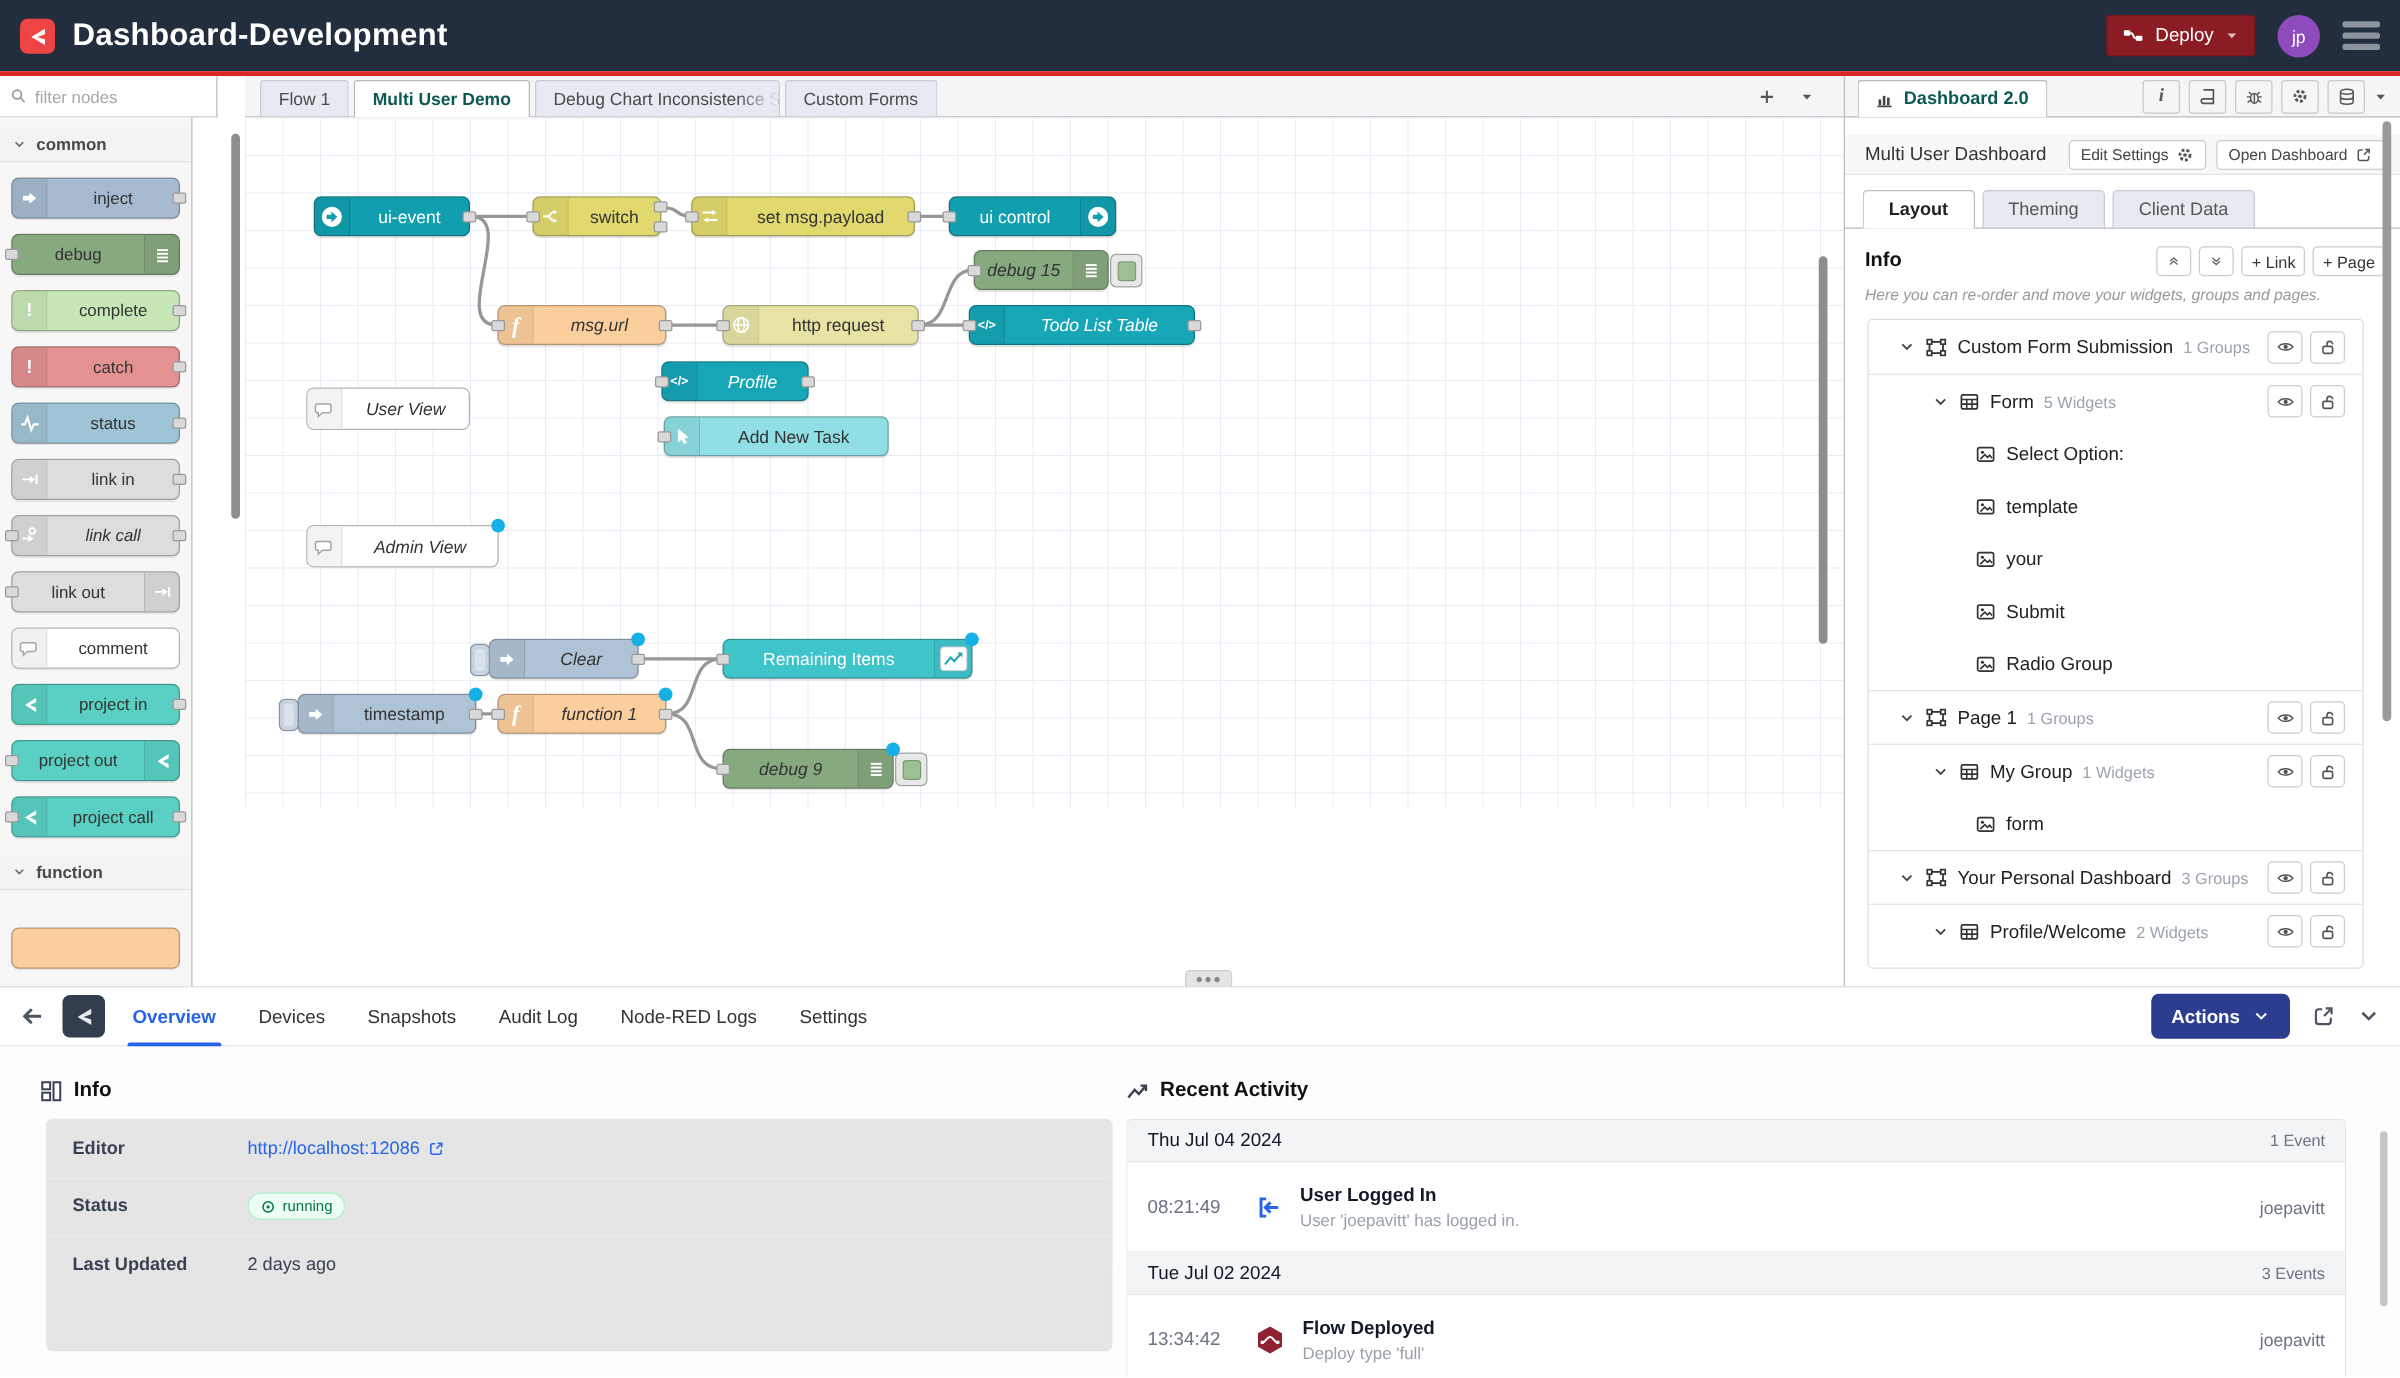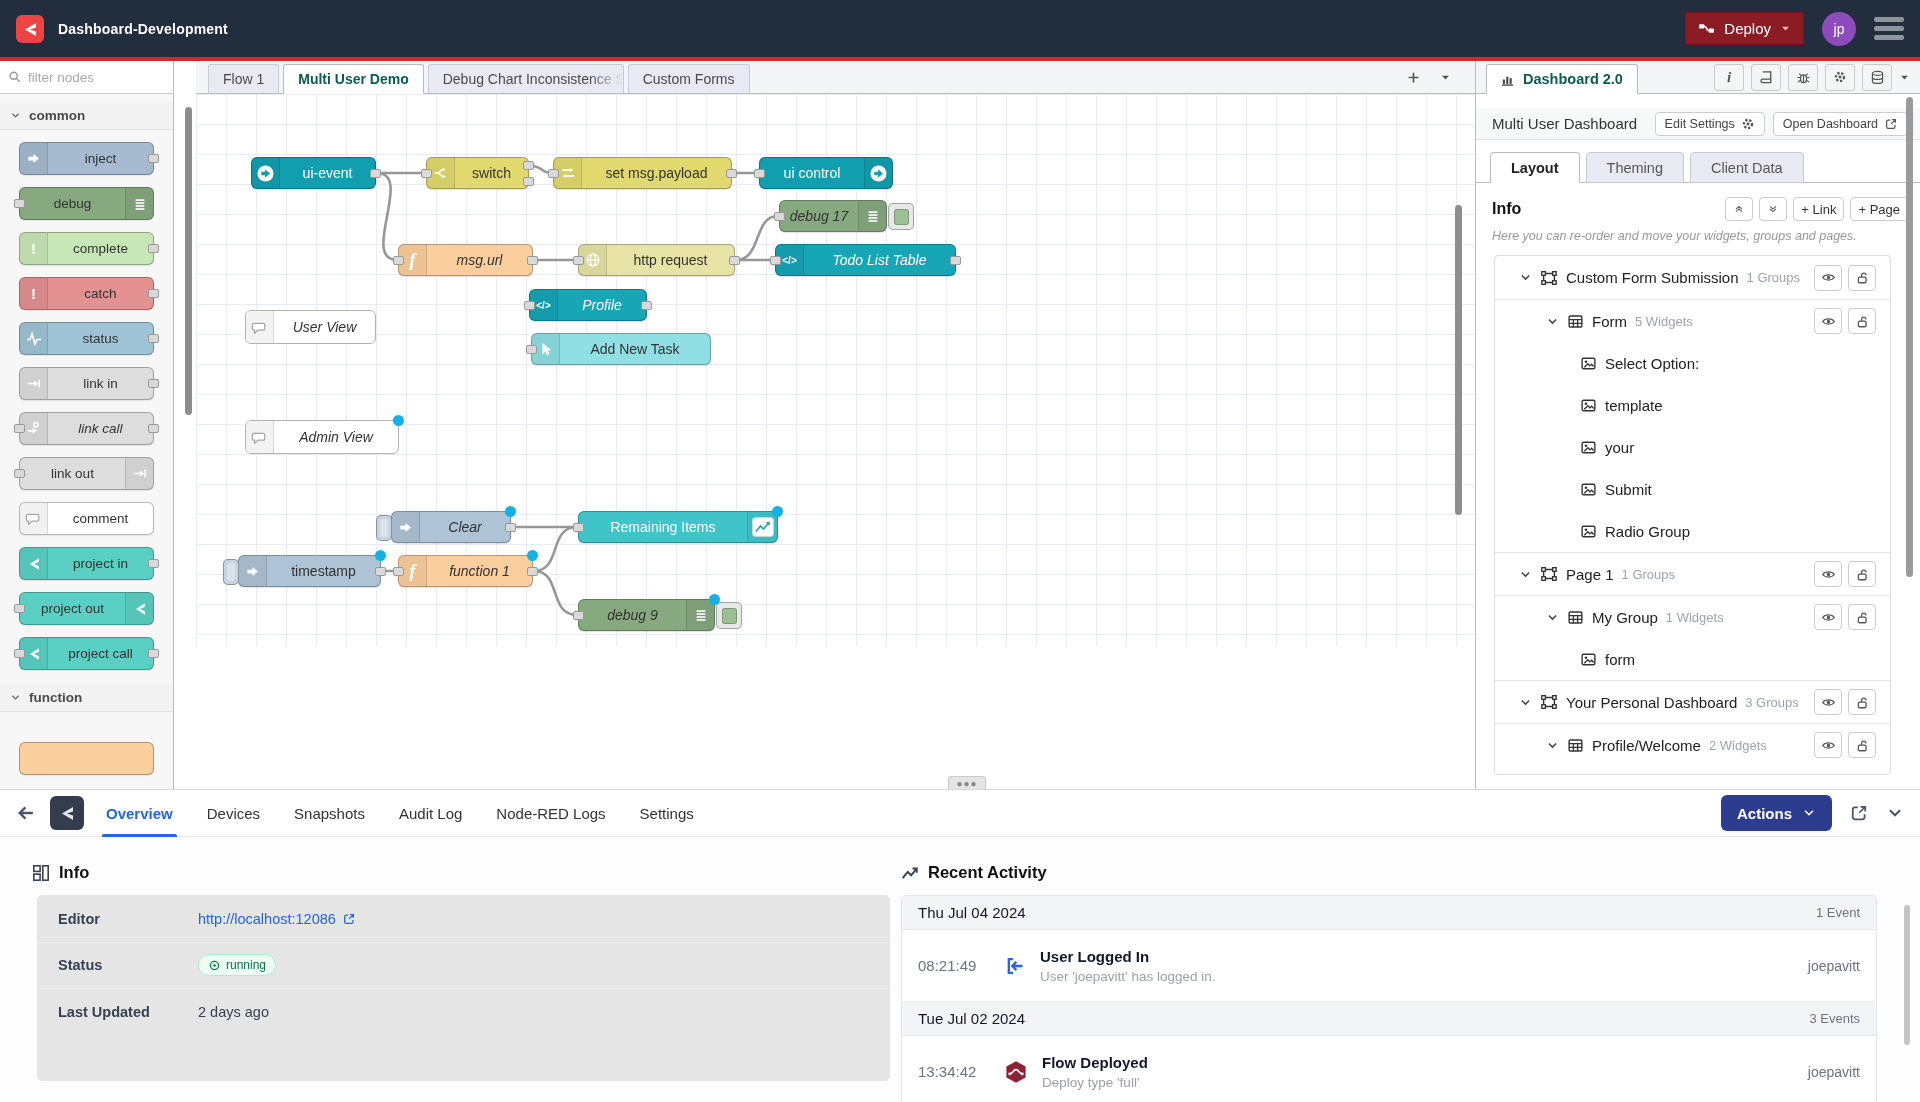--- a/index.html
+++ b/index.html
@@ -5,40 +5,40 @@
   * { margin:0; padding:0; box-sizing:border-box; }
   html,body { width:1920px; height:1102px; overflow:hidden; background:#fff;
     font-family:"Liberation Sans", sans-serif; }
   #app { position:relative; width:1920px; height:1102px; overflow:hidden; }
 
   
   .header { position:absolute; left:0; top:0; width:1920px; height:57px;
     background:#222d3d; display:flex; align-items:center; padding:0 16px; }
   .hdr-logo { width:28px; height:28px; border-radius:6px; background:#ee4444;
     display:flex; align-items:center; justify-content:center; margin-right:14px; }
-  .hdr-title { color:#fff; font-size:14px; font-weight:bold; letter-spacing:.2px; }
+  .hdr-title { color:#fff; font-size:25px; font-weight:bold; letter-spacing:.2px; }
   .hdr-right { margin-left:auto; display:flex; align-items:center; gap:18px; }
   .deploy-btn { height:33px; background:#8c1c24; border:1px solid #7a151d; border-radius:3px;
     display:flex; align-items:center; gap:9px; padding:0 12px; cursor:pointer; }
   .deploy-btn span { color:#fff; font-size:15px; }
   .avatar { width:34px; height:34px; border-radius:50%; background:#8d4bbb; color:#fff;
     display:flex; align-items:center; justify-content:center; font-size:14px; }
   .burger { display:flex; flex-direction:column; gap:4px; cursor:pointer; }
   .burger i { display:block; width:30px; height:5px; border-radius:2px; background:#8d949e; }
   .redline { position:absolute; left:0; top:57px; width:1920px; height:4px; background:#d92626; }
 
   
   .palette { position:absolute; left:0; top:61px; width:196px; height:728px; background:#fff; }
   .pal-filter { position:absolute; left:0; top:0; width:174px; height:33px; background:#fff;
     border-bottom:1px solid #ccc; border-right:1px solid #bbb; display:flex; align-items:center;
     gap:6px; padding:0 8px; }
   .pal-filter input { border:none; outline:none; width:130px; font-size:13.5px;
     font-family:"Liberation Sans",sans-serif; color:#333; background:transparent; }
   .pal-filter input::placeholder { color:#a8a8a8; }
-  .pal-body { position:absolute; left:0; top:33px; width:174px; height:695px; background:#f7f7f7;
+  .pal-body { position:absolute; left:0; top:33px; width:154px; height:695px; background:#f7f7f7;
     border-right:1px solid #bbb; overflow:hidden; }
   .pal-cat { margin-top:8px; height:28px; background:#f3f3f3; border-bottom:1px solid #e3e3e3;
     display:flex; align-items:center; gap:8px; padding-left:10px; cursor:pointer; }
   .pal-cat b { font-size:13.5px; color:#4a4a4a; }
   .pnode { position:relative; width:135px; height:33px; margin:12px auto 0 auto; border-radius:6px;
     border:1px solid rgba(0,0,0,.28); display:flex; align-items:stretch; cursor:grab;
     box-shadow:0 1px 1px rgba(0,0,0,.08); }
   .pnode:first-of-type { margin-top:38px; }
   .pnode .nlabel { flex:1; display:flex; align-items:center; justify-content:center;
     font-size:13.5px; color:#333; }
@@ -462,21 +462,21 @@
           <span class="nlabel" style="color:#fff;">ui control</span>
           <span class="icon-box R ic">
             <svg width="19" height="19" viewBox="0 0 18 18" xmlns="http://www.w3.org/2000/svg">
               <circle cx="9" cy="9" r="7.6" fill="#fff"></circle>
               <path d="M5 7.4 h3.6 v-2.4 L13.2 9 L8.6 13 V10.6 H5 Z" fill="#119fb0"></path>
             </svg>
           </span>
           <i class="port in"></i>
         </div>
         <div class="cnode" style="left: 583px; top: 106px; width: 108px; background: rgb(135, 169, 128);">
-          <span class="nlabel" style="color:#333;font-style:italic;">debug 17</span>
+          <span class="nlabel" style="color:#333;font-style:italic;">debug 15</span>
           <span class="icon-box R ic">
             <svg width="14" height="14" viewBox="0 0 16 16" xmlns="http://www.w3.org/2000/svg">
               <rect x="3" y="2.6" width="10" height="1.8" fill="#fff"></rect>
               <rect x="3" y="6" width="10" height="1.8" fill="#fff"></rect>
               <rect x="3" y="9.4" width="10" height="1.8" fill="#fff"></rect>
               <rect x="3" y="12.8" width="10" height="1.8" fill="#fff"></rect>
             </svg>
           </span>
           <i class="port in"></i>
           <span class="dbg-toggle">

